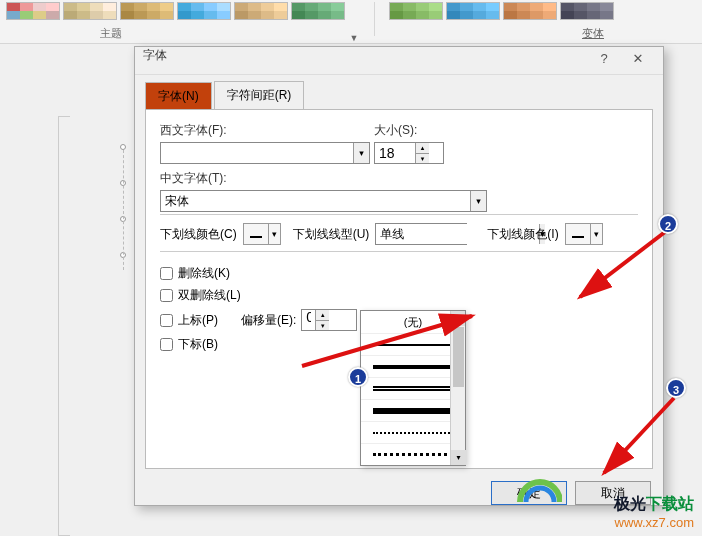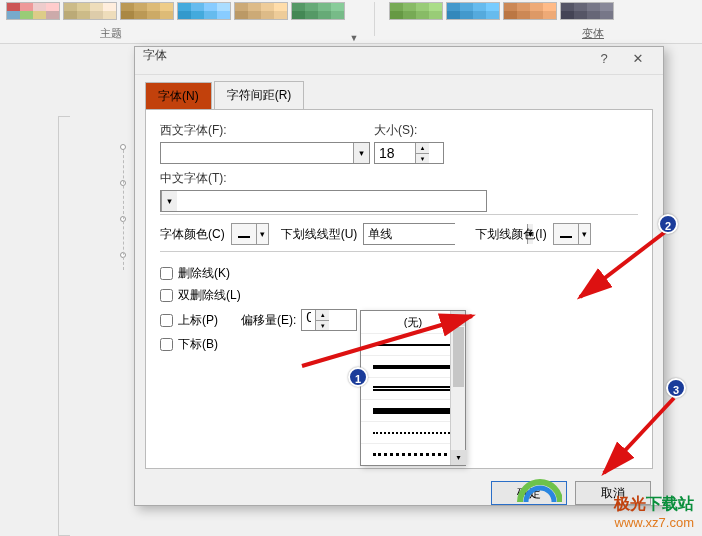--- a/index.html
+++ b/index.html
@@ -81,21 +81,21 @@
   .btn { width: 76px; height: 24px; border: 1px solid #999; background: #e7e7e7; cursor: pointer; font-size: 12px; }
   .btn.primary { border-color: #2a6ec7; }
   
   
   .arrow { position: absolute; pointer-events: none; }
   .badge { position: absolute; width: 20px; height: 20px; border-radius: 50%; background: #1b3c9a; color: #fff; font-size: 11px; font-weight: bold; text-align: center; line-height: 20px; border: 2px solid #fff; box-shadow: 0 0 2px rgba(0,0,0,0.4); }
   
   
   .watermark { position: absolute; right: 8px; bottom: 6px; text-align: right; font-size: 13px; pointer-events:none; }
   .watermark .logo { color: #0a8f3c; font-weight: bold; font-size: 16px; }
-  .watermark .logo .dl { color: #c2410c; }
+  .watermark .logo .dl { color: #0f172a; }
   .watermark .url { color: #e07a1f; font-size: 13px; }
   .wm-arc { position:absolute; right:140px; bottom:28px; width:46px; height:46px; }
 </style>
 </head>
 <body>
 
 <div class="ribbon">
   <div class="theme-thumbs">
     <div class="theme-thumb">
         <div class="row">
@@ -287,28 +287,29 @@
               <div class="spbtn">▴</div>
               <div class="spbtn">▾</div>
             </div>
         </div>
       </div>
     </div>
 
     <div class="field-col" style="width:327px;margin-top:6px">
       <span class="lbl">中文字体(T):</span>
       <div class="combo">
+        <input value="宋体" style="">
         <span class="dd">▾</span>
       </div>
     </div>
 
     <hr class="sep-line">
 
     <div class="row-line">
-      <span>字体颜色(C)</span>
+      <span>下划线颜色(C)</span>
       <div class="color-btn">
         <span class="swatch dark"></span>
         <span class="car">▾</span>
       </div>
       <span style="margin-left:6px">下划线线型(U)</span>
       <div class="combo ul-combo">
         <input style="font-family: inherit;" value="单线">
         <span class="dd">▾</span>
       </div>
       <span style="margin-left:14px">下划线颜色(I)</span>

